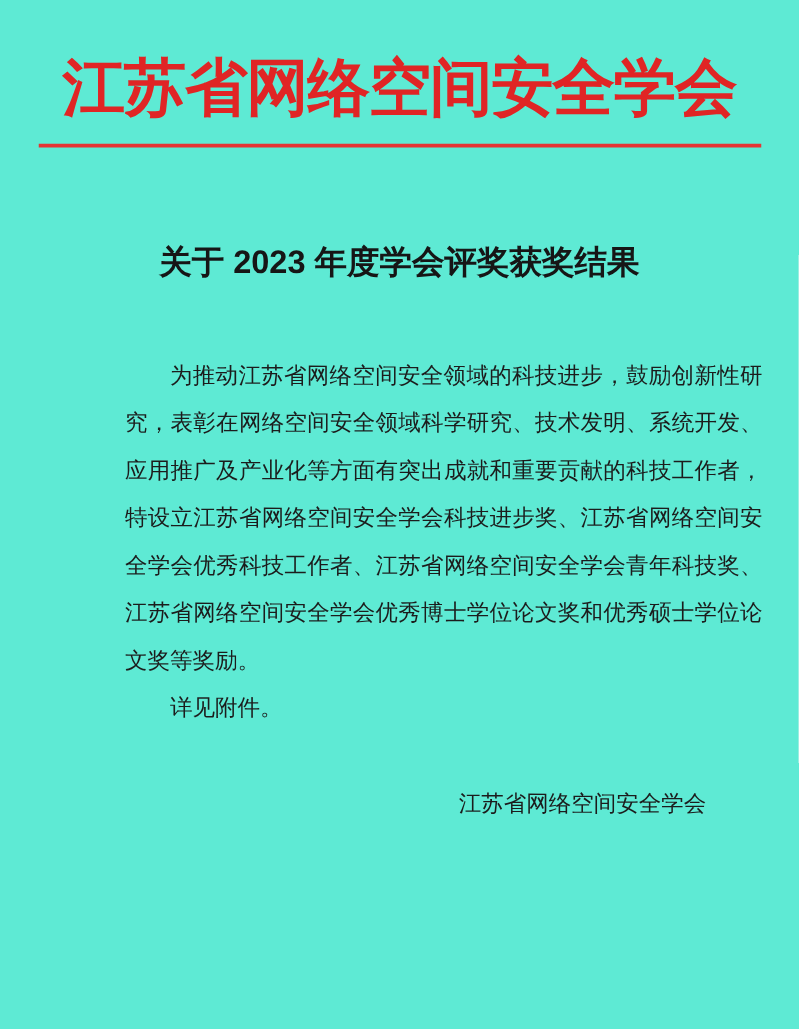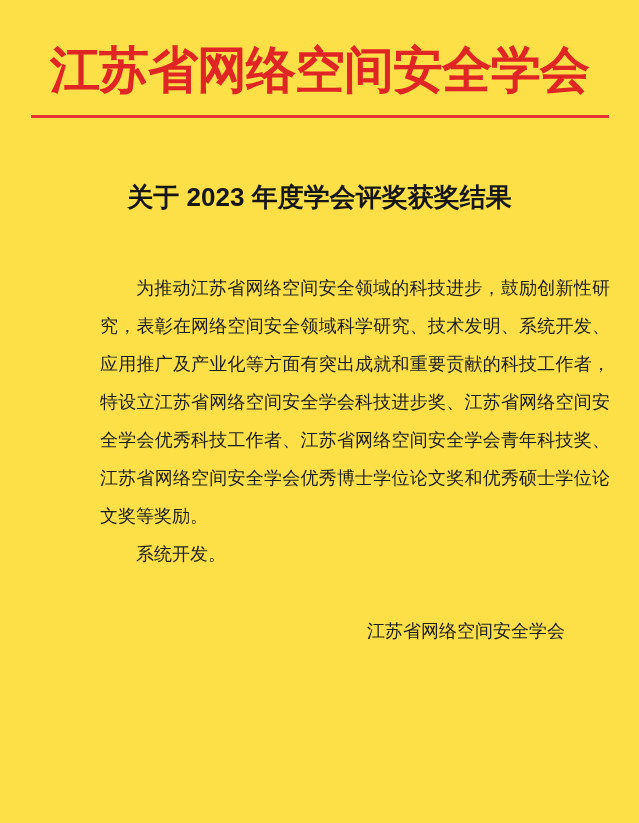--- a/index.html
+++ b/index.html
@@ -5,21 +5,21 @@
   html, body {
     margin: 0;
     padding: 0;
     background: #f5f4f2;
     font-family: "Liberation Sans", sans-serif;
   }
   .page {
     position: relative;
     width: 639px;
     height: 823px;
-    background: #fde047;
+    background: #5eead4;
     overflow: hidden;
   }
   
   .letterhead {
     text-align: center;
   }
   .letterhead h1 {
     margin: 0;
     padding-top: 38px;
     font-family: "Liberation Serif", serif;
@@ -31,21 +31,21 @@
     white-space: nowrap;
   }
   .red-line {
     width: 578px;
     height: 3px;
     margin: 13px auto 0 auto;
     background: #e43434;
   }
   
   .doc-title {
-    margin: 0;
+    margin: 12px;
     padding-top: 64px;
     text-align: center;
     font-size: 26px;
     line-height: 30px;
     font-weight: bold;
     color: #161616;
     white-space: nowrap;
   }
   
   .doc-body {
@@ -85,21 +85,21 @@
   <header class="letterhead">
     <h1>江苏省网络空间安全学会</h1>
     <div class="red-line"></div>
   </header>
 
   <main>
     <h2 class="doc-title">关于 2023 年度学会评奖获奖结果</h2>
 
     <div class="doc-body">
       <p class="para">为推动江苏省网络空间安全领域的科技进步，鼓励创新性研究，表彰在网络空间安全领域科学研究、技术发明、系统开发、应用推广及产业化等方面有突出成就和重要贡献的科技工作者，特设立江苏省网络空间安全学会科技进步奖、江苏省网络空间安全学会优秀科技工作者、江苏省网络空间安全学会青年科技奖、江苏省网络空间安全学会优秀博士学位论文奖和优秀硕士学位论文奖等奖励。</p>
-      <p class="para">系统开发。</p>
+      <p class="para">详见附件。</p>
 
       <div class="signature">
         <p class="sig-org">江苏省网络空间安全学会</p>
       </div>
     </div>
   </main>
 
 </div>
 
 </body></html>

